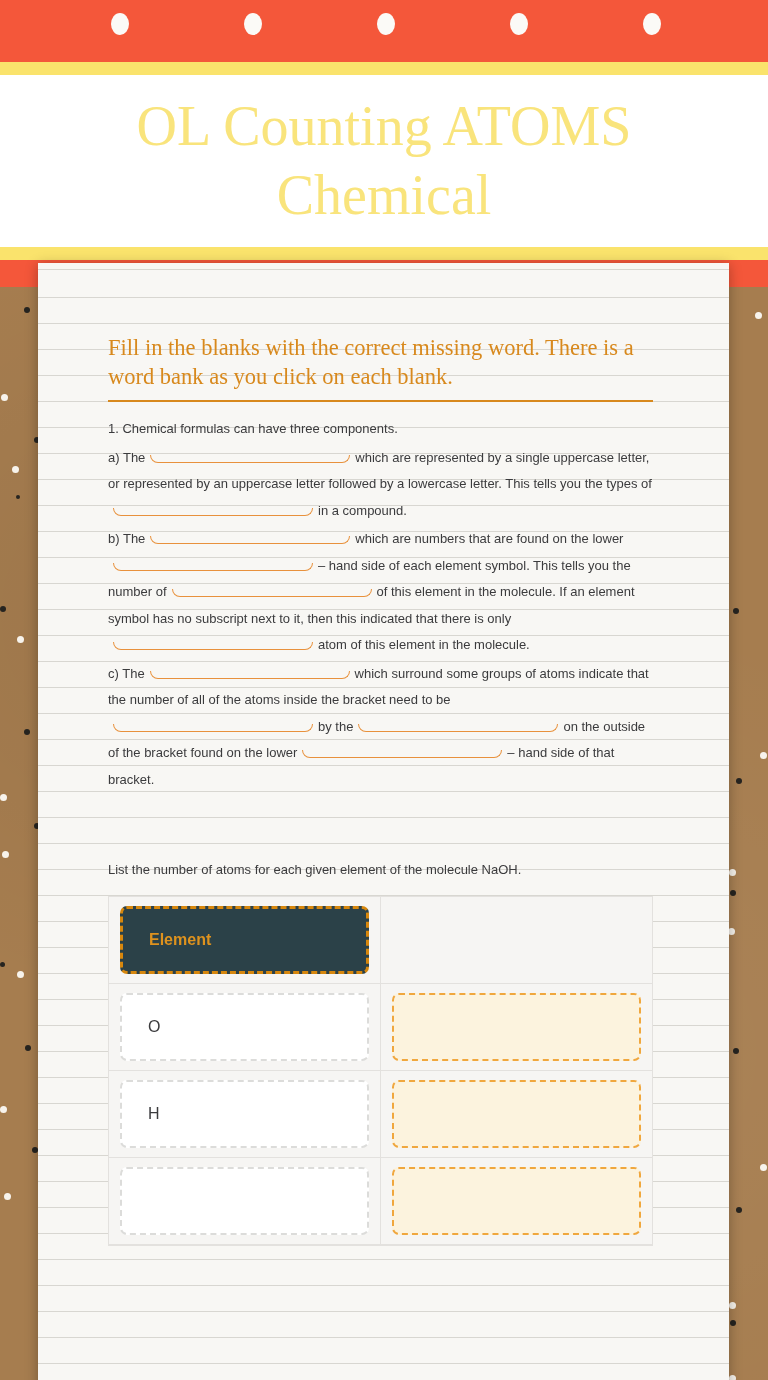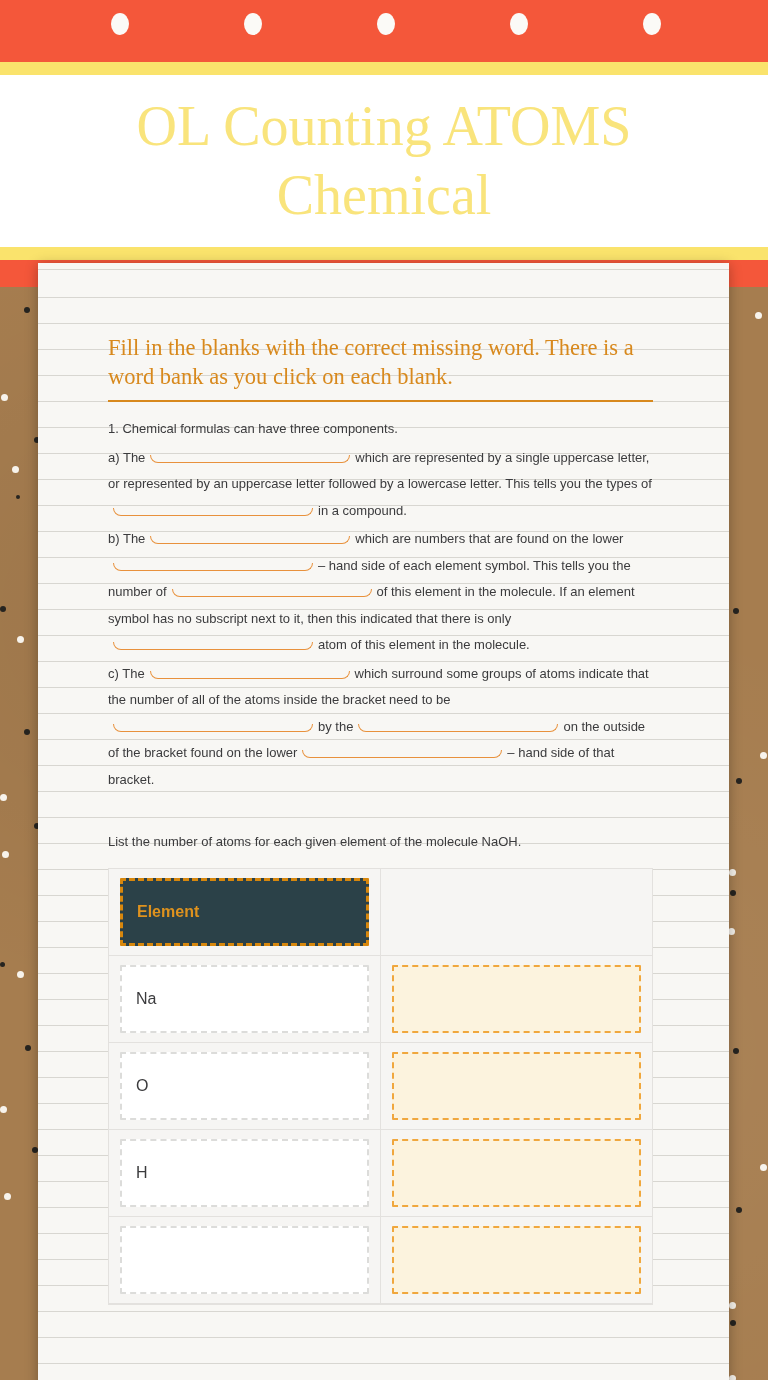--- a/index.html
+++ b/index.html
@@ -51,28 +51,28 @@
   .content{position:relative;padding:70px 76px 0 70px;}
 
   .instructions{font-family:"Liberation Serif",serif;font-size:22.5px;line-height:29px;color:var(--heading-orange);margin:0;}
   .divider{border:none;border-top:2px solid var(--heading-orange);margin:9px 0 0 0;width:100%;}
 
   .q-text{font-size:13px;line-height:26.5px;color:var(--body-text);margin:0;}
   .q-intro{margin-top:14px;}
   .para{margin-top:2px;}
   .blank{display:inline-block;width:198px;height:7px;border:1.6px solid var(--blank-orange);border-top:none;border-radius:0 0 9px 9px;margin:0 5px;vertical-align:baseline;position:relative;top:1px;cursor:pointer;}
 
-  .q2-prompt{margin-top:36px;}
+  .q2-prompt{margin-top:64px;}
 
   
   .atoms-table{margin-top:12px;width:545px;background:var(--table-bg);border:1px solid var(--table-grid);box-sizing:border-box;}
   .trow{display:grid;grid-template-columns:1fr 1fr;height:87px;box-sizing:border-box;border-bottom:1px solid var(--table-grid);}
   .tcell{box-sizing:border-box;padding:9px 11px;}
   .tcell.first{border-right:1px solid var(--table-grid);}
-  .cell-box{box-sizing:border-box;height:100%;border-radius:1px;display:flex;align-items:center;padding-left:14px;}
+  .cell-box{box-sizing:border-box;height:100%;border-radius:7px;display:flex;align-items:center;padding-left:26px;}
   .head-box{background:var(--th-bg);border:3px dashed var(--th-border);color:var(--th-text);font-weight:700;font-size:16px;}
   .elem-box{background:#ffffff;border:2px dashed var(--cell-border);color:var(--body-text);font-weight:500;font-size:16px;}
   .answer-box{background:var(--answer-bg);border:2px dashed var(--answer-border);cursor:text;}
 </style>
 </head>
 <body>
 
 <div class="page">
 
   <div class="topbar">
@@ -115,28 +115,20 @@
 
       <p class="q-text q2-prompt">List the number of atoms for each given element of the molecule NaOH.</p>
 
       <div class="atoms-table">
         <div class="trow">
           <div class="tcell first">
             <div class="cell-box head-box">Element</div>
           </div>
         </div>
 
-        <div class="trow">
-          <div class="tcell first">
-            <div class="cell-box elem-box">Na</div>
-          </div>
-          <div class="tcell">
-            <div class="cell-box answer-box"></div>
-          </div>
-        </div>
 
         <div class="trow">
           <div class="tcell first">
             <div class="cell-box elem-box">O</div>
           </div>
           <div class="tcell">
             <div class="cell-box answer-box"></div>
           </div>
         </div>
 

